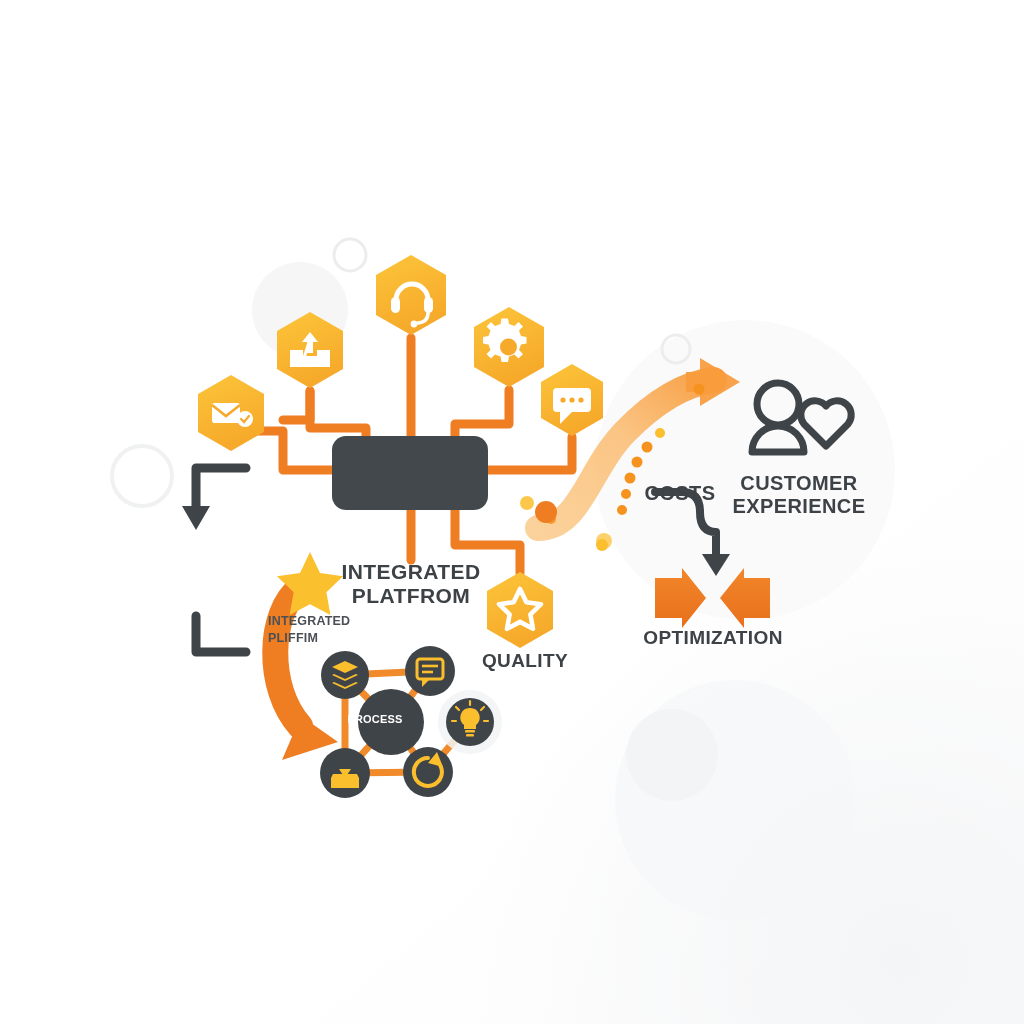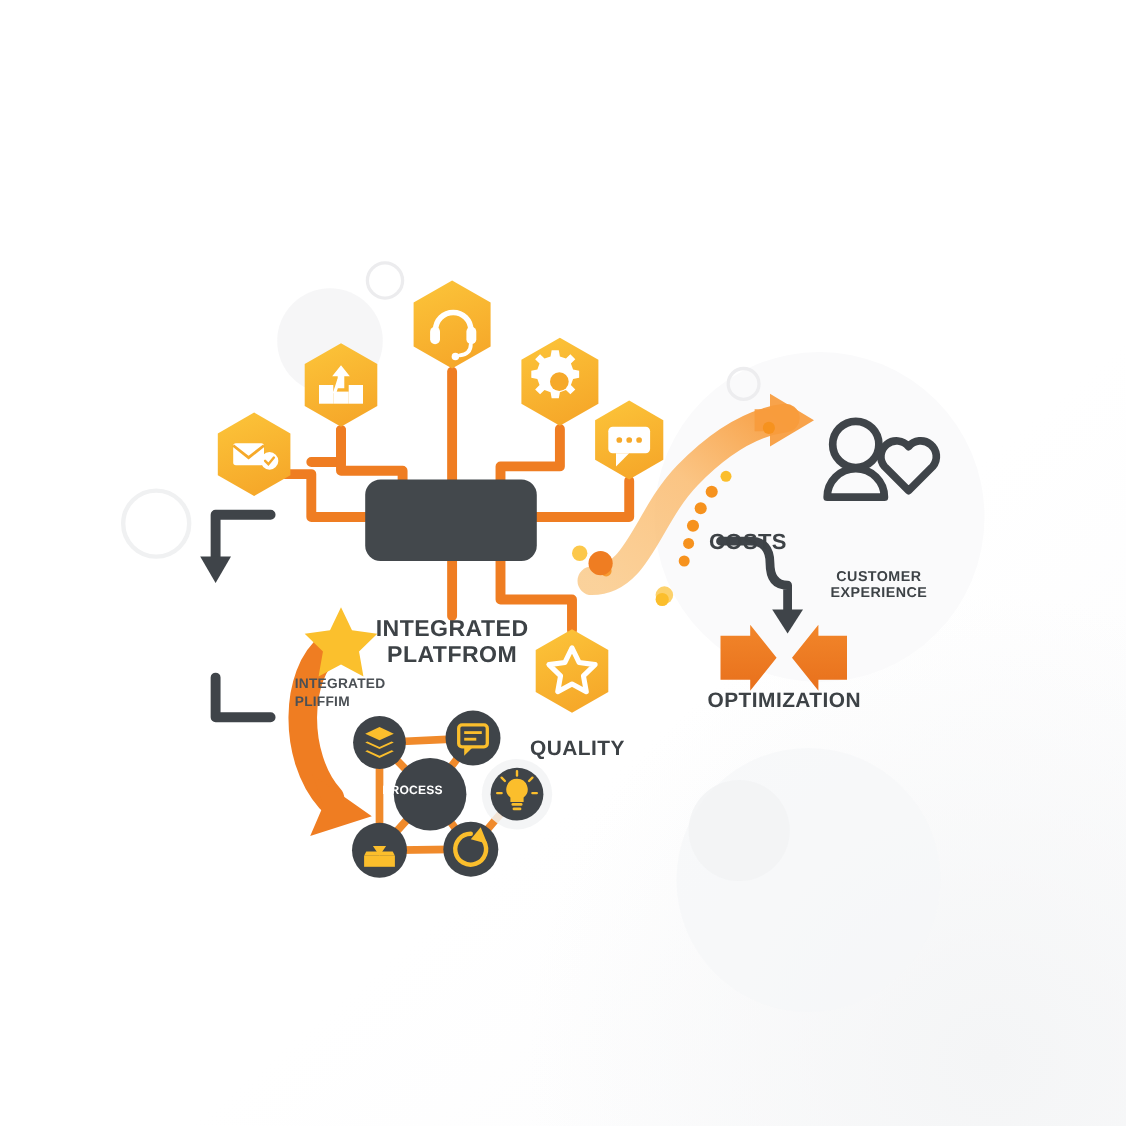--- a/index.html
+++ b/index.html
@@ -30,23 +30,23 @@
     white-space:pre-line;
   }
   #lbl-vendor {
     left:332px; top:441px; width:156px;
     color:#ffffff; font-size:21px; line-height:1.16;
     letter-spacing:0.6px;
   }
   #lbl-reduced { left:76px; top:550px; width:182px; font-size:21px; }
   #lbl-integrated { left:332px; top:560px; width:158px; font-size:21px; }
   #lbl-costs { left:638px; top:482px; width:84px; font-size:20px; }
-  #lbl-cx { left:718px; top:472px; width:162px; font-size:13px;margin-top:45px; }
+  #lbl-cx { left:718px; top:472px; width:162px; font-size:20px; }
   #lbl-opt { left:632px; top:627px; width:162px; font-size:19px; }
-  #lbl-quality { left:470px; top:650px; width:110px; font-size:19px;margin-top:20px; }
+  #lbl-quality { left:470px; top:650px; width:110px; font-size:19px; }
   #lbl-process {
     left:340px; top:713px; width:70px;
     font-size:11px; color:#ffffff; letter-spacing:0.2px;
   }
   #lbl-intpl {
     left:268px; top:613px; width:104px;
     font-size:12.5px; color:#4b5055; text-align:left;
     line-height:1.35; letter-spacing:0.2px;
   }
 </style>

